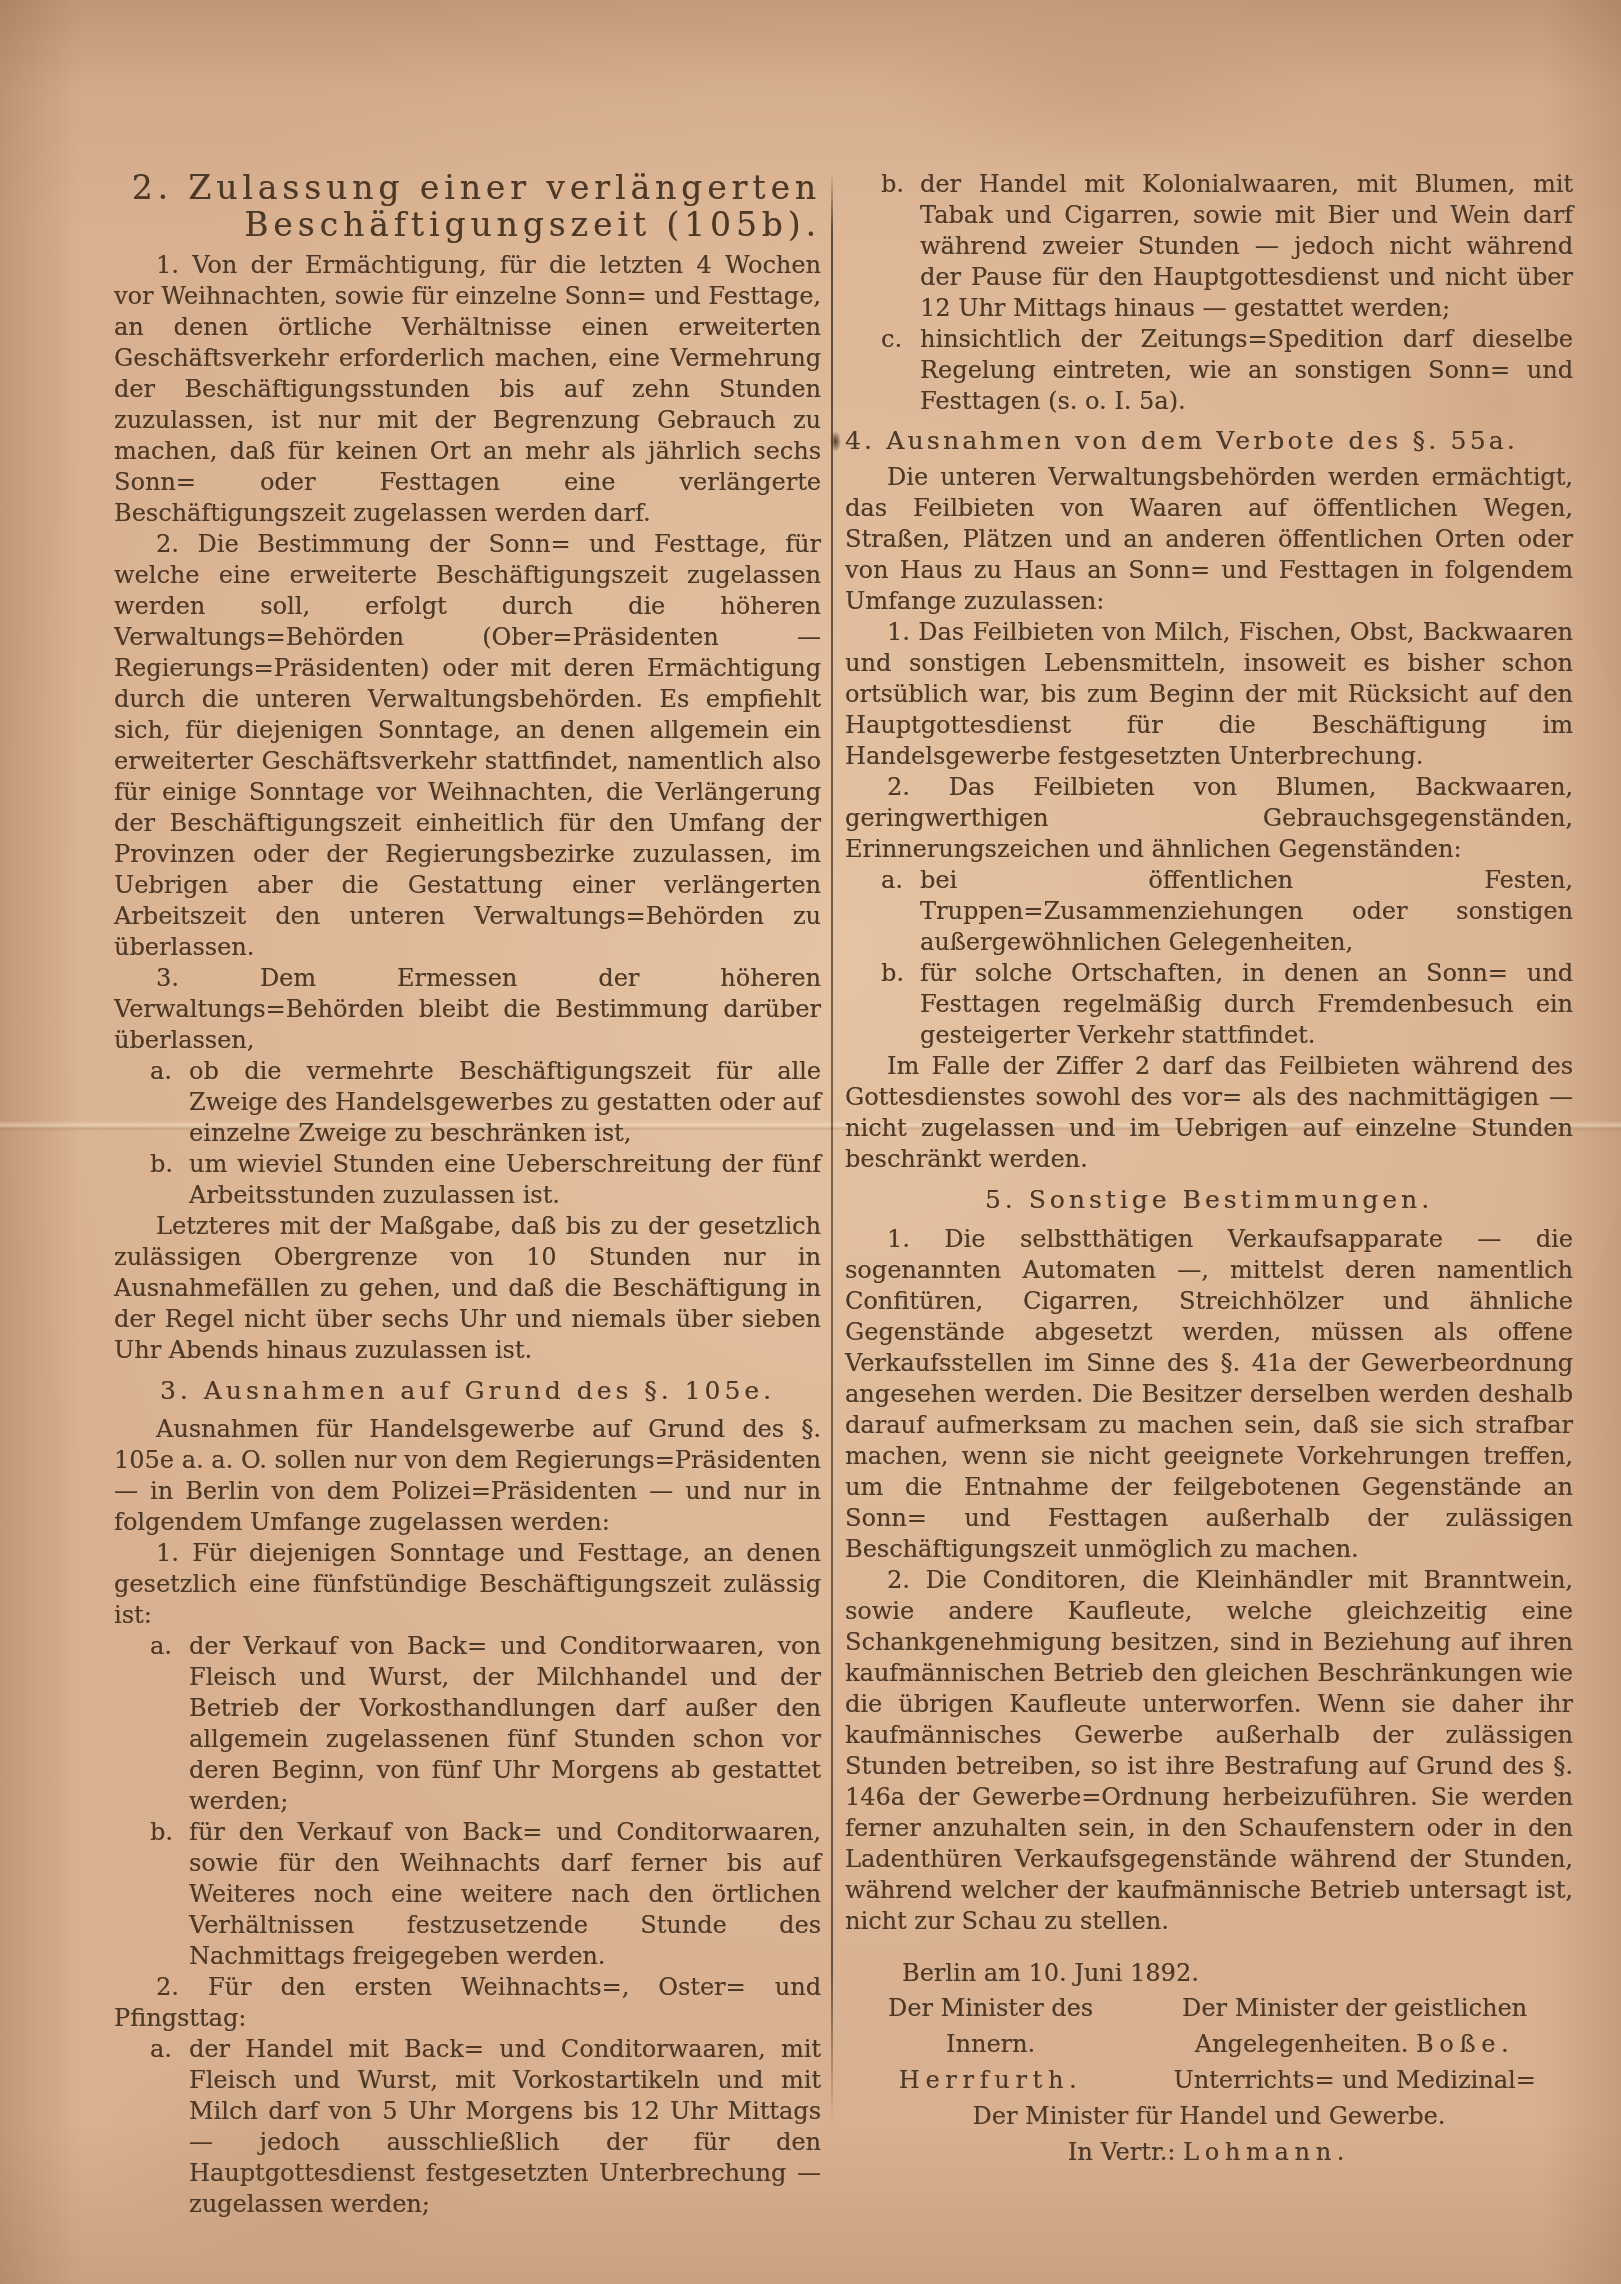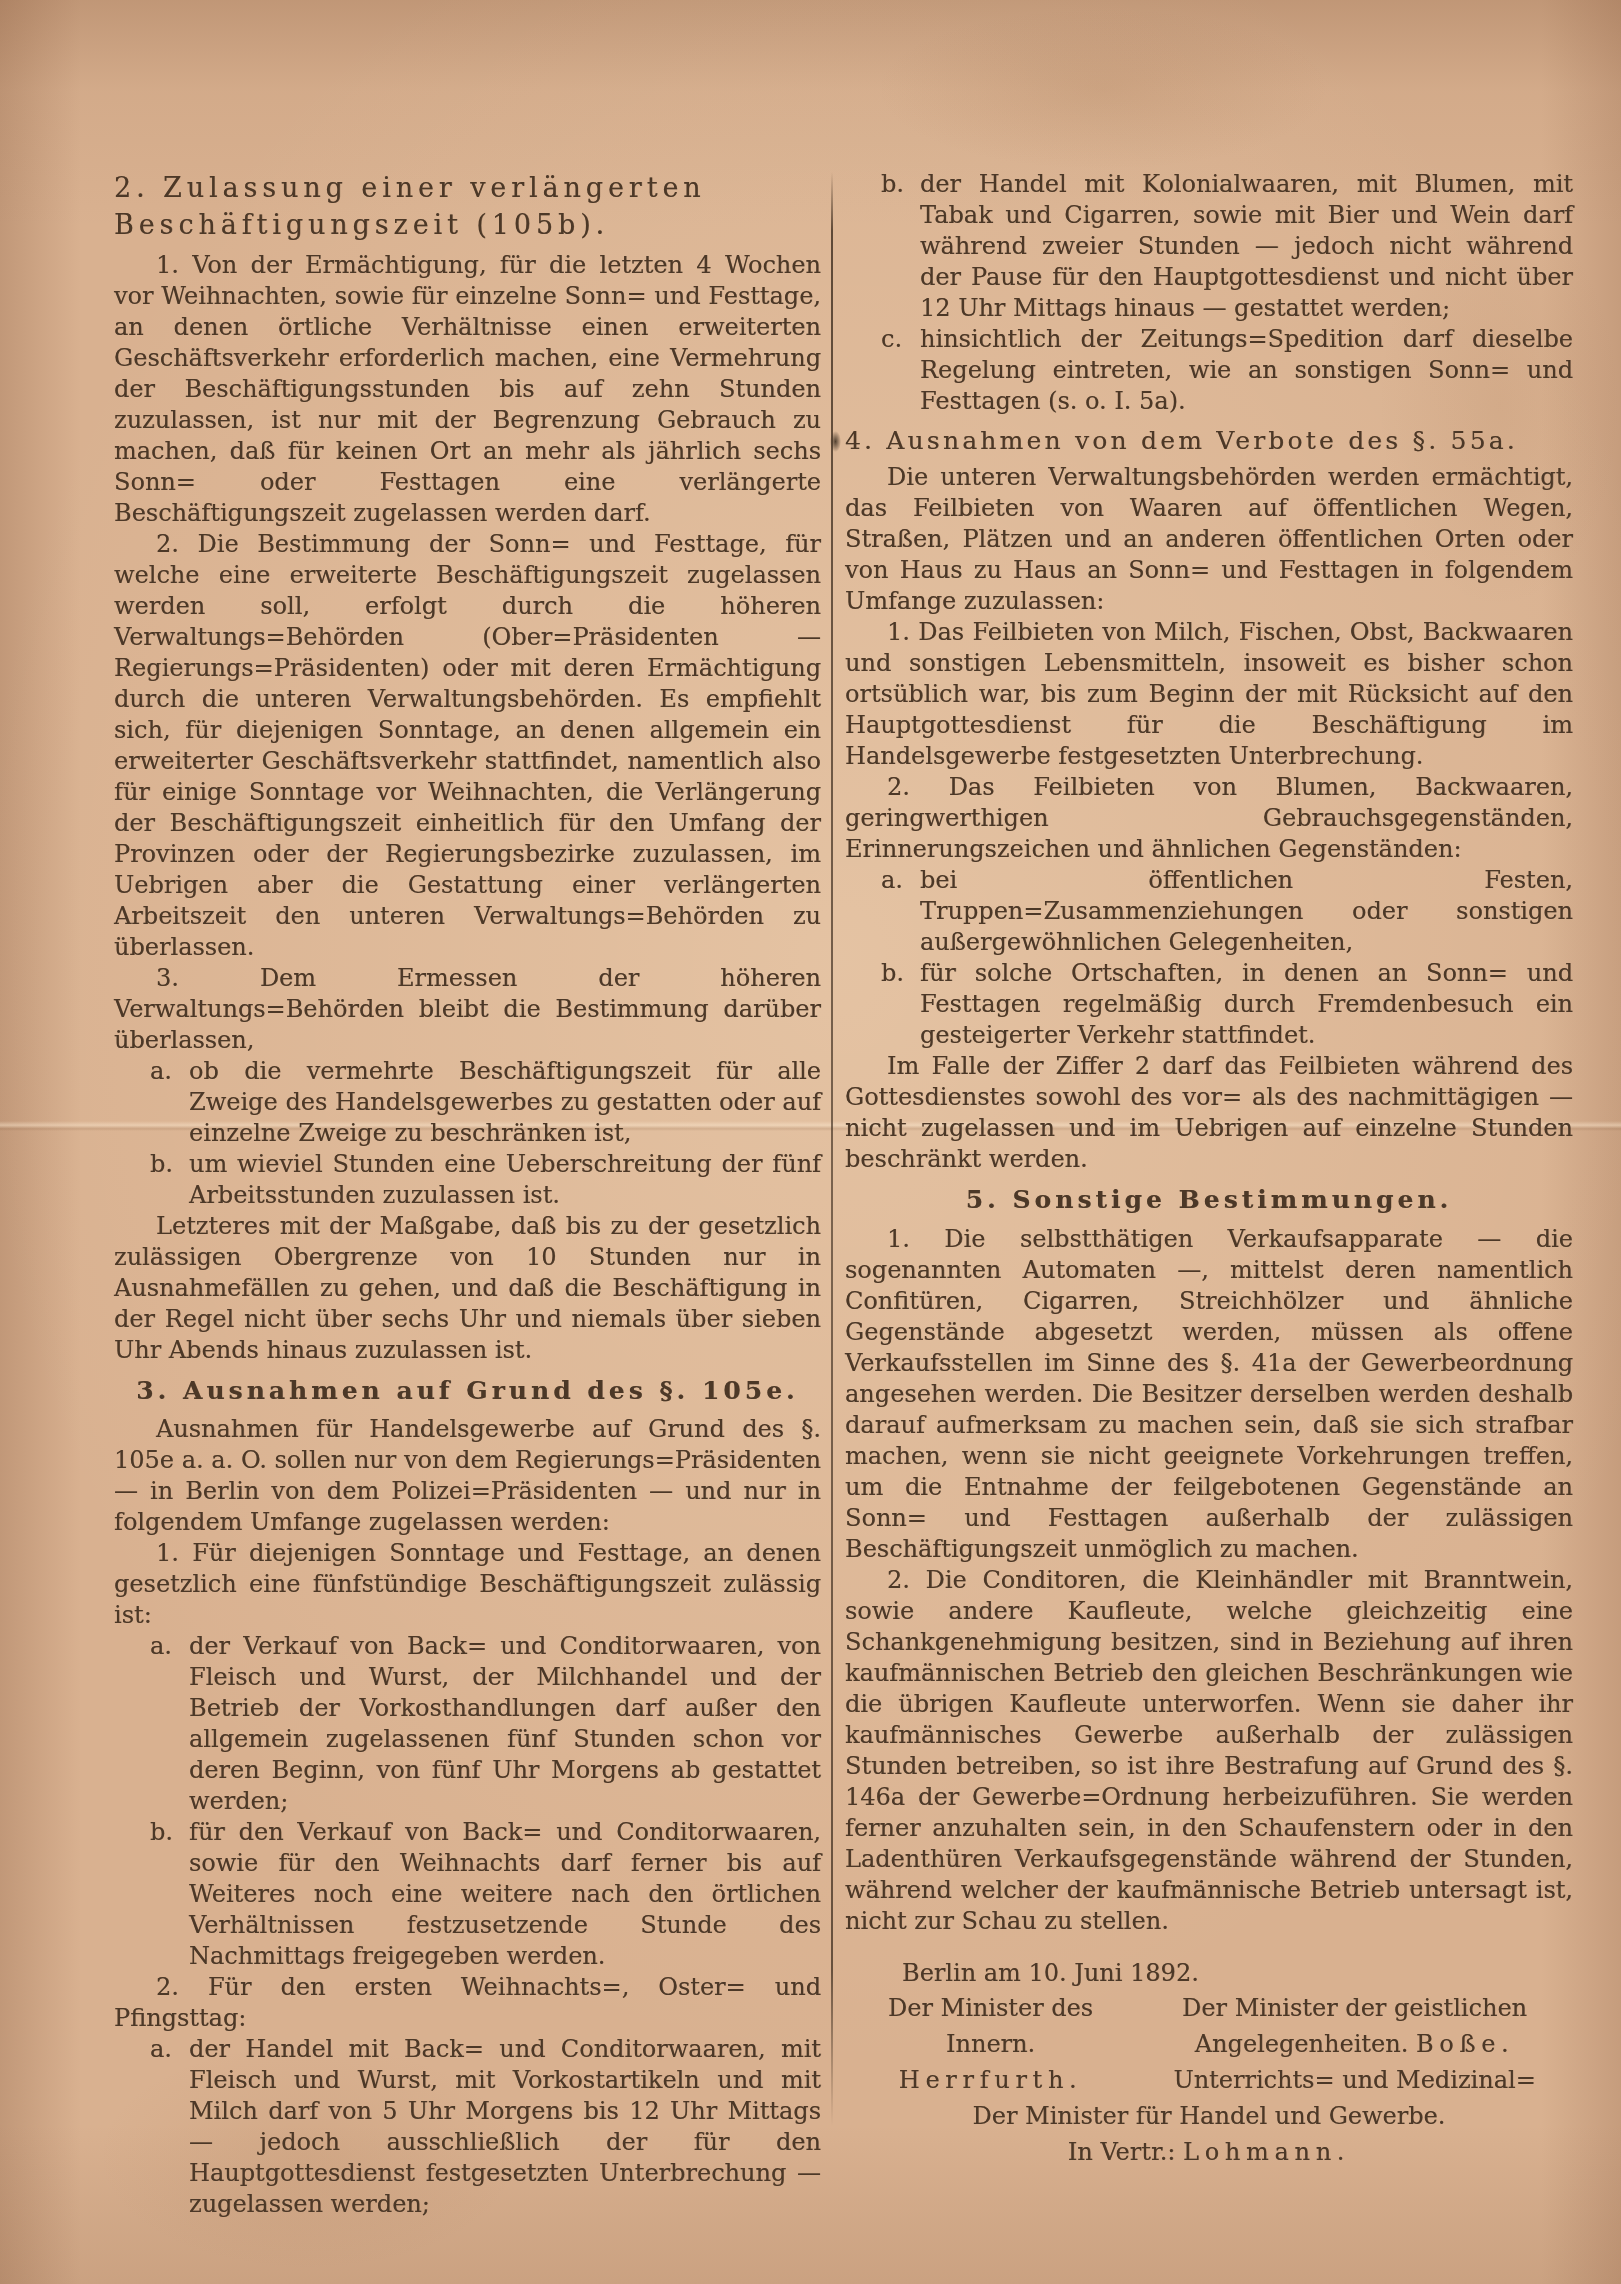--- a/index.html
+++ b/index.html
@@ -25,23 +25,23 @@
     background:radial-gradient(closest-side, rgba(146,96,58,0.10), rgba(0,0,0,0)); }
   .stain-3 { left:97px; top:2043px; width:422px; height:227px;
     background:radial-gradient(closest-side, rgba(146,96,58,0.10), rgba(0,0,0,0)); }
   .crease { position:absolute; left:0; top:1121px; width:1622px; height:9.7px;
     background:linear-gradient(180deg, rgba(252,234,210,0) 0%, rgba(252,234,210,0.45) 42%, rgba(118,78,48,0.16) 78%, rgba(0,0,0,0) 100%); }
   .divider { position:absolute; left:831px; top:172px; width:2.4px; height:1954px;
     background:linear-gradient(180deg, rgba(58,42,28,0) 0%, rgba(58,42,28,0.78) 3%, rgba(58,42,28,0.62) 55%, rgba(58,42,28,0.72) 92%, rgba(58,42,28,0) 100%); }
   .columns { position:absolute; left:114px; top:169px; width:1459px; display:flex; }
   .col-left  { width:707px; margin-right:24px; }
   .col-right { width:728px; }
-  .sec-head { font-weight:normal; text-align:left; font-size:27px; line-height:37px;
+  .sec-head { font-weight:normal; text-align:right; font-size:33px; line-height:37px;
     letter-spacing:4.9px; margin:0 0 6.5px 0; }
-  .sec-head-sm { font-weight:bold; text-align:center; font-size:25px; line-height:34px;
+  .sec-head-sm { font-weight:normal; text-align:center; font-size:25px; line-height:34px;
     letter-spacing:4px; margin:8px 0 6.5px 0; }
   .sec-head-left { font-weight:normal; text-align:left; font-size:25px; line-height:34px;
     letter-spacing:3.2px; margin:6.5px 0 4.9px 0; }
   .hl { display:block; }
   .para { margin:0; text-indent:42px; text-align:justify; }
   .li { position:relative; padding-left:75px; text-align:justify; margin:0; }
   .li-label { position:absolute; left:36px; }
   .dateline { text-indent:57px; margin-top:21px; }
   .sig-row { display:flex; margin-top:1.6px; }
   .sig-left  { width:40%; text-align:center; }

